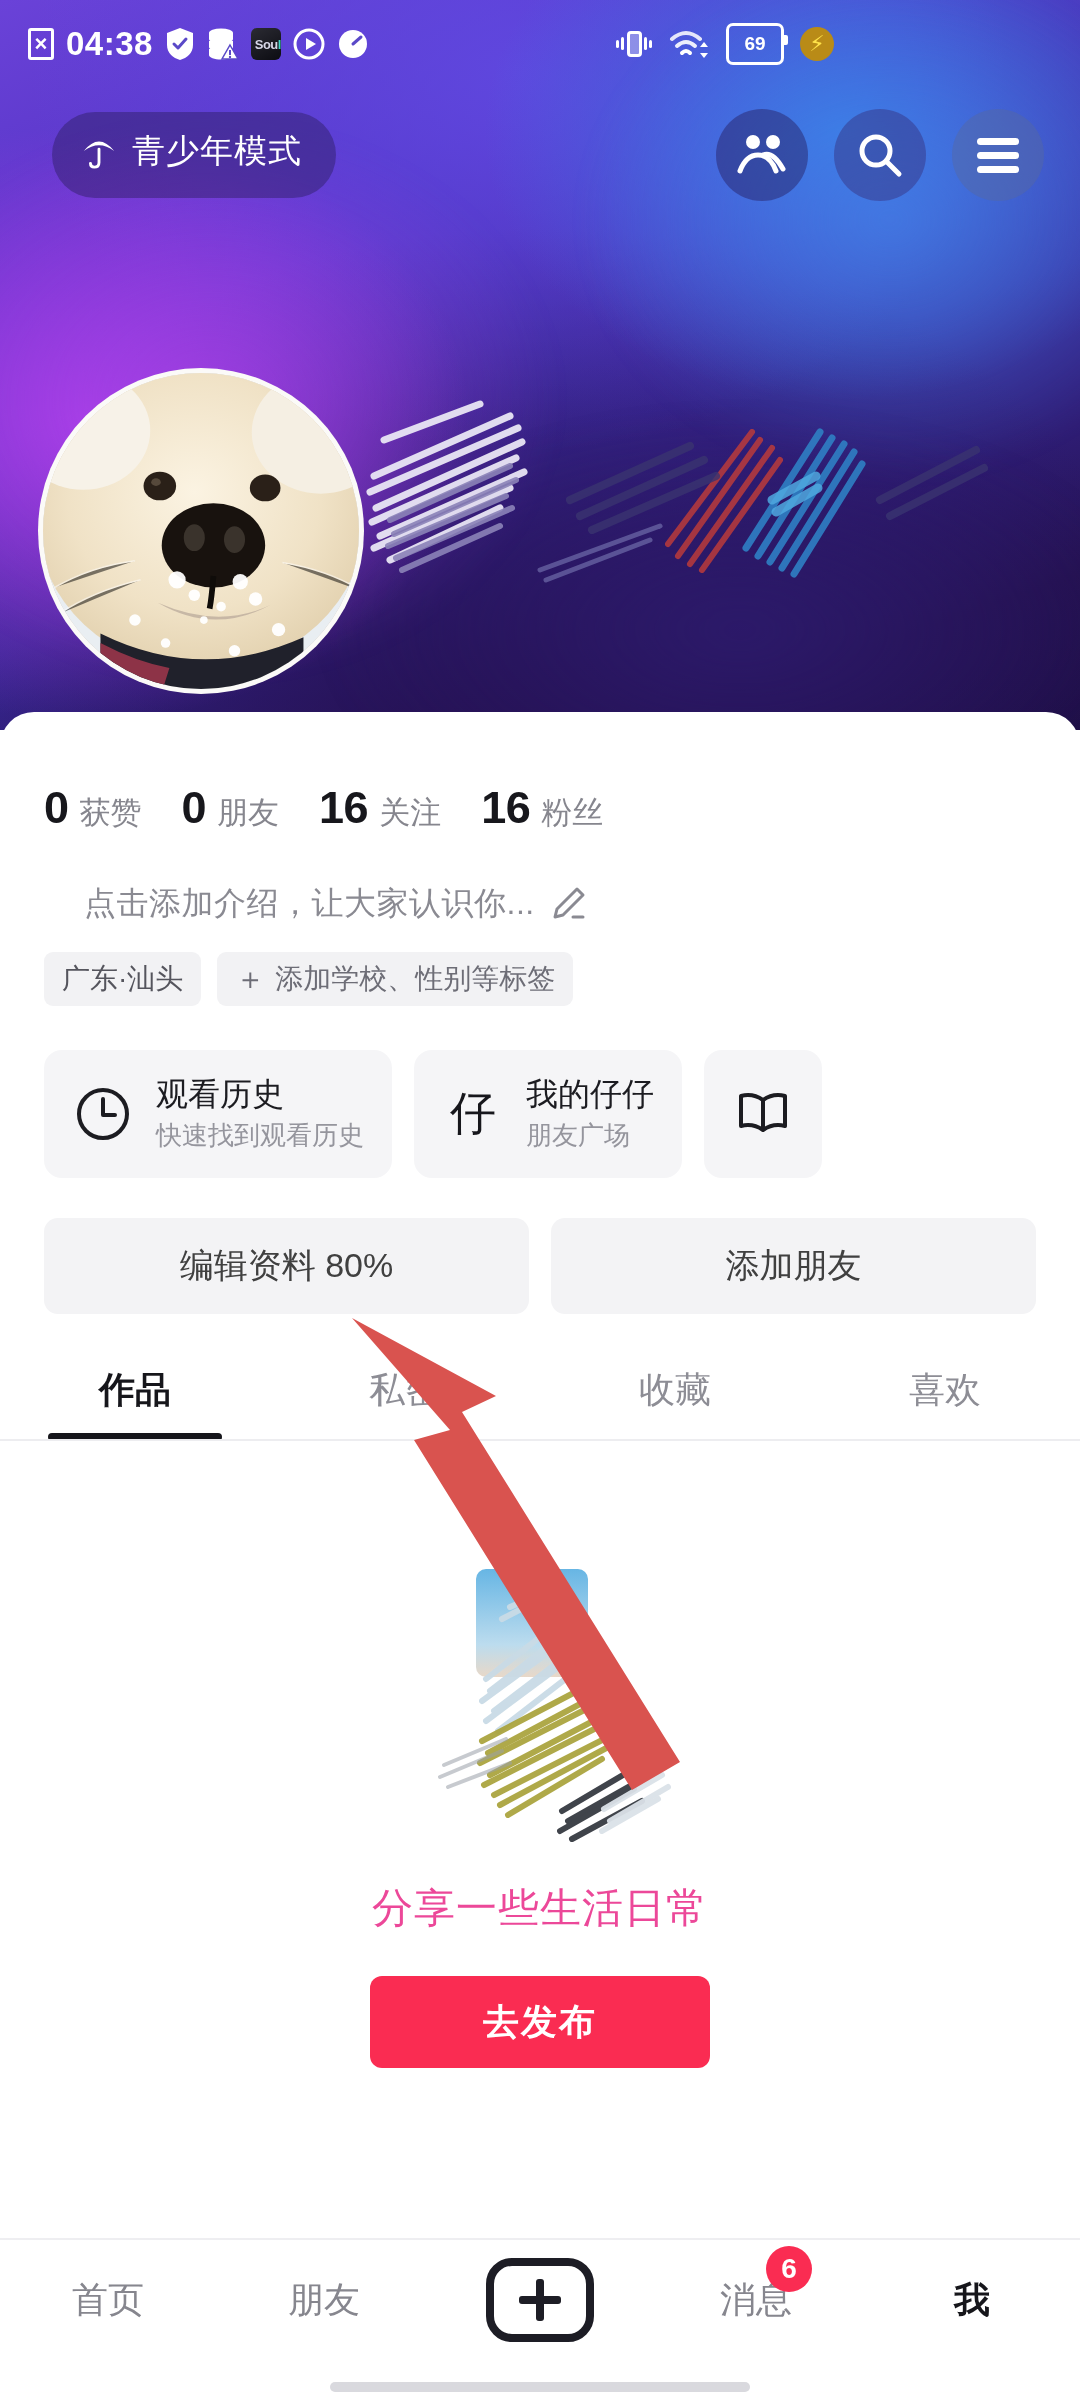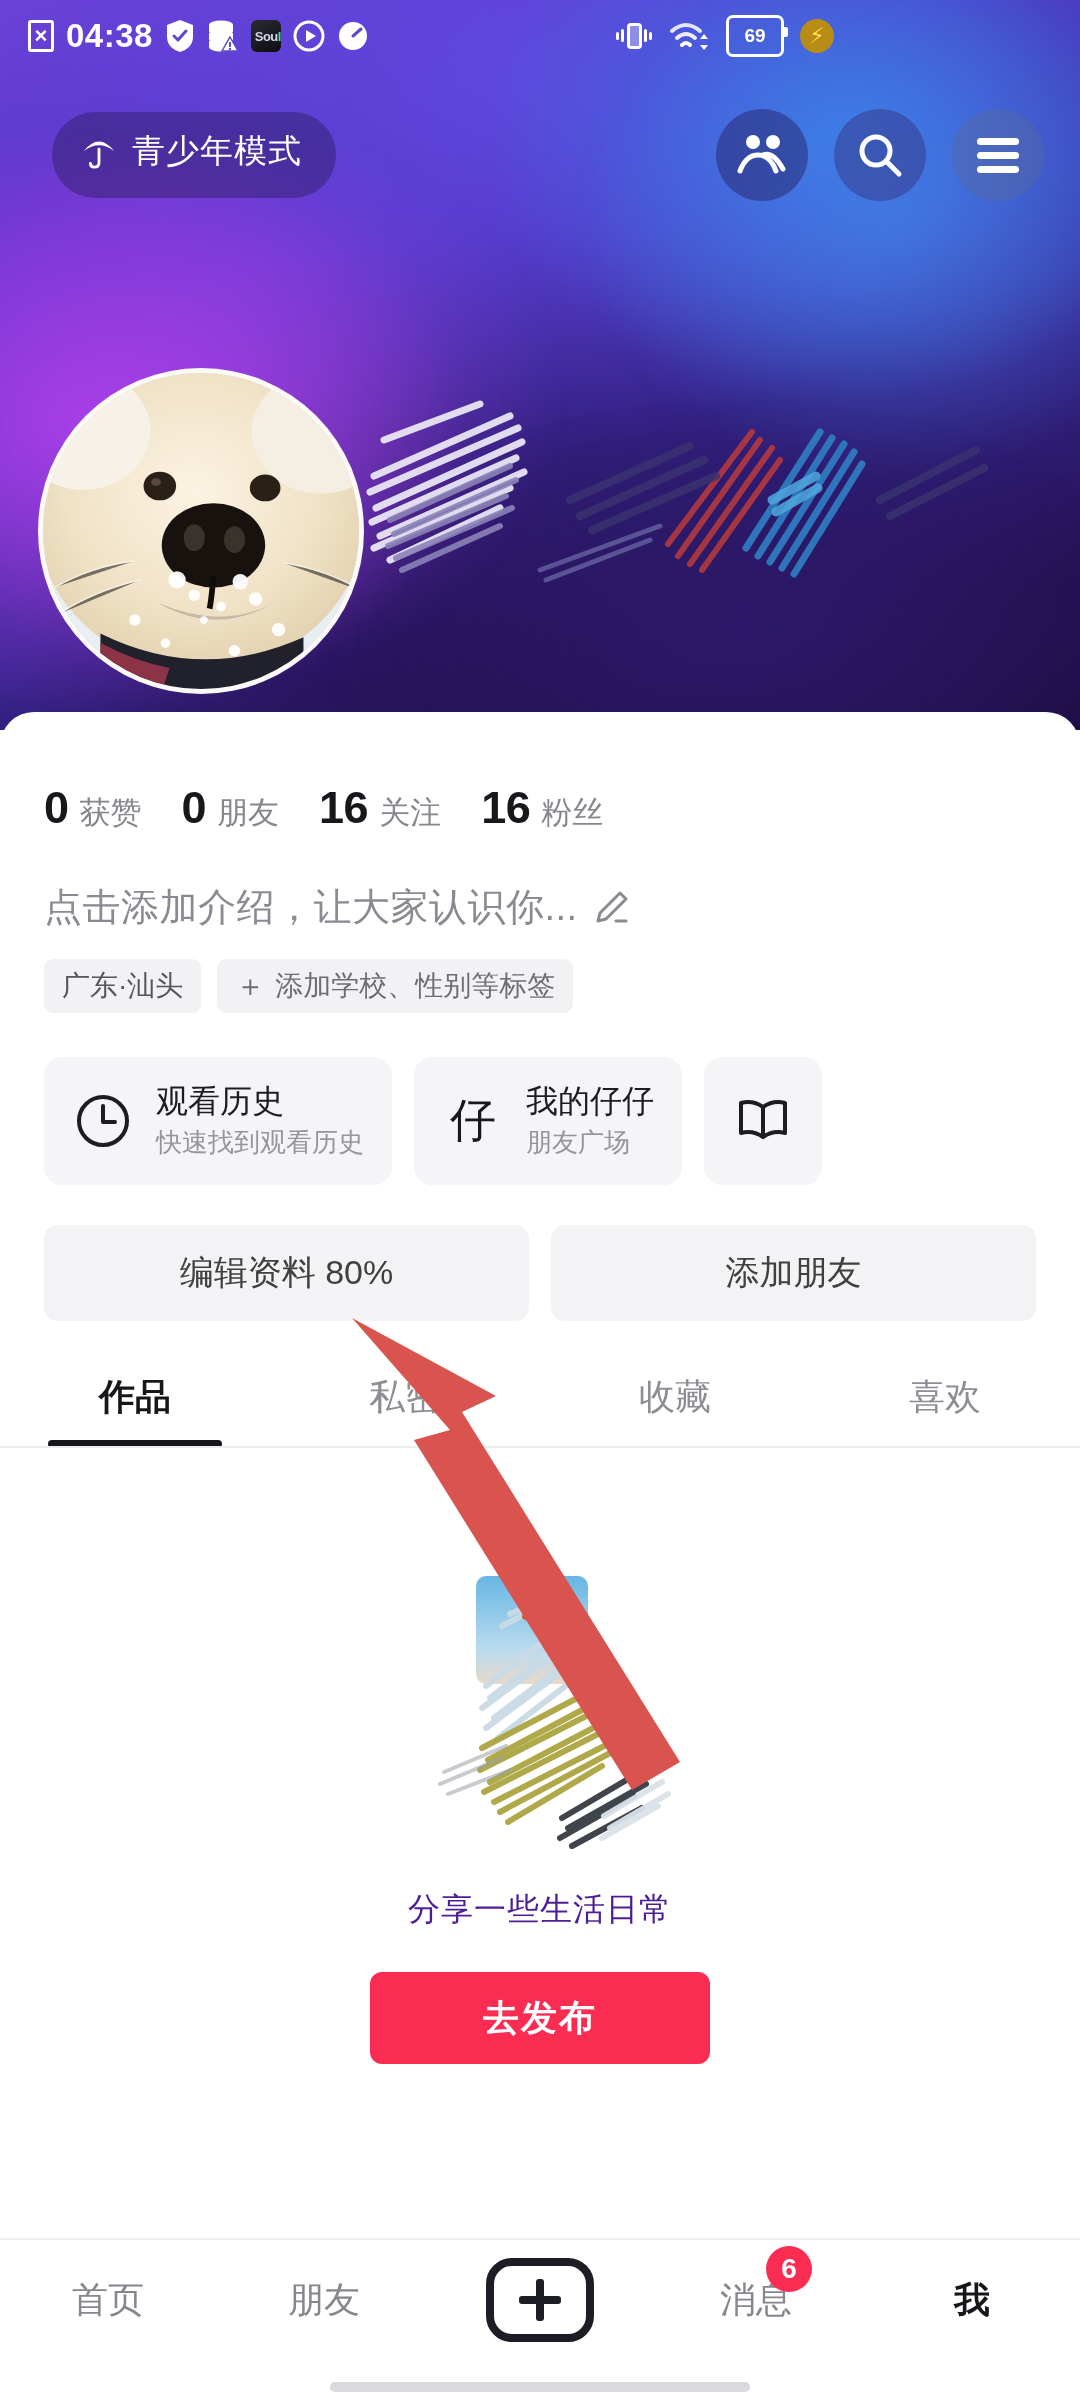--- a/index.html
+++ b/index.html
@@ -33,21 +33,21 @@
     filter: blur(10px);
   }
   .banner .glow-c {
     position: absolute; left: 330px; top: 420px; width: 820px; height: 420px;
     background: radial-gradient(closest-side, rgba(46,28,112,0.75), rgba(46,28,112,0));
     filter: blur(16px);
   }
 
   
   .statusbar {
-    position: absolute; left: 0; top: 0; width: 864px; height: 72px;
+    position: absolute; left: 0; top: 8px; width: 864px; height: 72px;
     display: flex; align-items: center; justify-content: space-between;
     padding: 0 30px 0 28px; color: #fff; z-index: 20;
   }
   .sb-left { display: flex; align-items: center; gap: 12px; }
   .sb-right { display: flex; align-items: center; gap: 16px; }
   .sb-clock { font-size: 33px; font-weight: 600; letter-spacing: 0.5px; }
   .sb-ico { display: flex; align-items: center; justify-content: center; }
 
   .ico-nosim { width: 26px; height: 32px; position: relative; }
   .ico-nosim::before {
@@ -145,21 +145,21 @@
     position: absolute; left: 0; top: 712px; width: 1080px; height: 1696px;
     background: #fff; border-radius: 34px 34px 0 0; z-index: 16;
   }
 
   .stats { display: flex; align-items: baseline; gap: 40px; padding: 70px 0 0 44px; }
   .stat { display: flex; align-items: baseline; gap: 11px; }
   .stat .num { font-size: 45px; font-weight: 700; color: #17171c; letter-spacing: -0.5px; }
   .stat .lbl { font-size: 31px; color: #86868e; }
 
   .bio { display: flex; align-items: center; gap: 14px; padding: 48px 0 0 44px; }
-  .bio .txt { font-size: 38px; color: #8a8a92; letter-spacing: 0.5px; }
+  .bio .txt { font-size: 32px; color: #8a8a92; letter-spacing: 0.5px; margin-left: 40px; }
   .pencil { width: 38px; height: 38px; flex: none; }
 
   .tags { display: flex; align-items: center; gap: 16px; padding: 26px 0 0 44px; }
   .tag {
     background: #f2f2f4; border-radius: 9px; height: 54px;
     display: flex; align-items: center; padding: 0 18px;
     font-size: 28px; color: #55555d; white-space: nowrap;
   }
   .tag.add { color: #6d6d76; gap: 10px; }
   .tag .plus { font-size: 30px; color: #6d6d76; }
@@ -194,21 +194,21 @@
     content: ""; position: absolute; left: 50%; transform: translateX(-50%);
     bottom: 0; width: 174px; height: 8px; background: #16161b; border-radius: 4px;
   }
   .tab-divider {
     position: absolute; left: 0; right: 0; bottom: 0; height: 2px; background: #ededf0;
   }
 
   
   .empty { padding-top: 118px; text-align: center; }
   .empty .art { width: 300px; height: 300px; margin: 0 auto; position: relative; }
-  .empty .cap { margin-top: 22px; font-size: 32px; color: #4c1d95; letter-spacing: 1px; }
+  .empty .cap { margin-top: 22px; font-size: 41px; color: #ec4899; letter-spacing: 1px; }
   .publish {
     width: 340px; height: 92px; margin: 40px auto 0;
     background: #fa2c52; border-radius: 12px;
     display: flex; align-items: center; justify-content: center;
     color: #fff; font-size: 36px; font-weight: 700; letter-spacing: 2px;
   }
 
   
   .bottomnav {
     position: absolute; left: 0; bottom: 0; width: 1080px; height: 170px;

